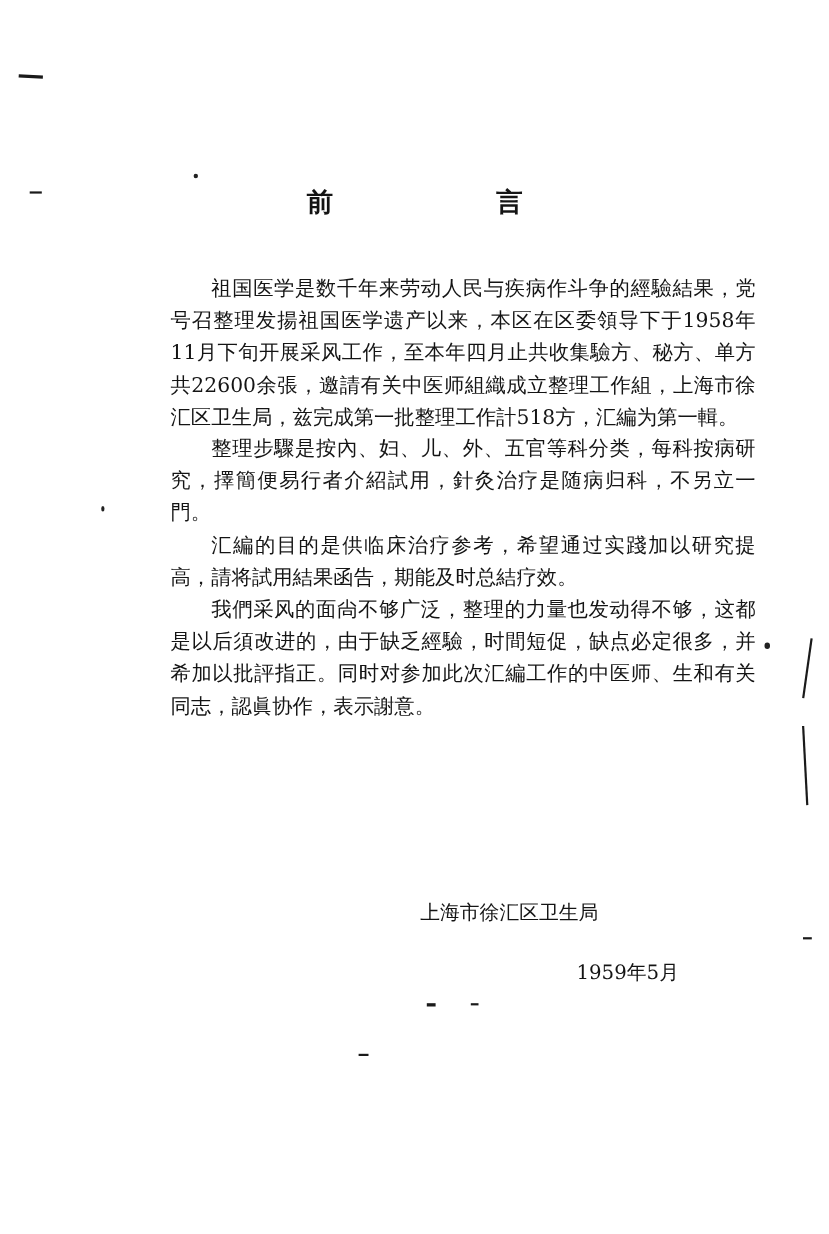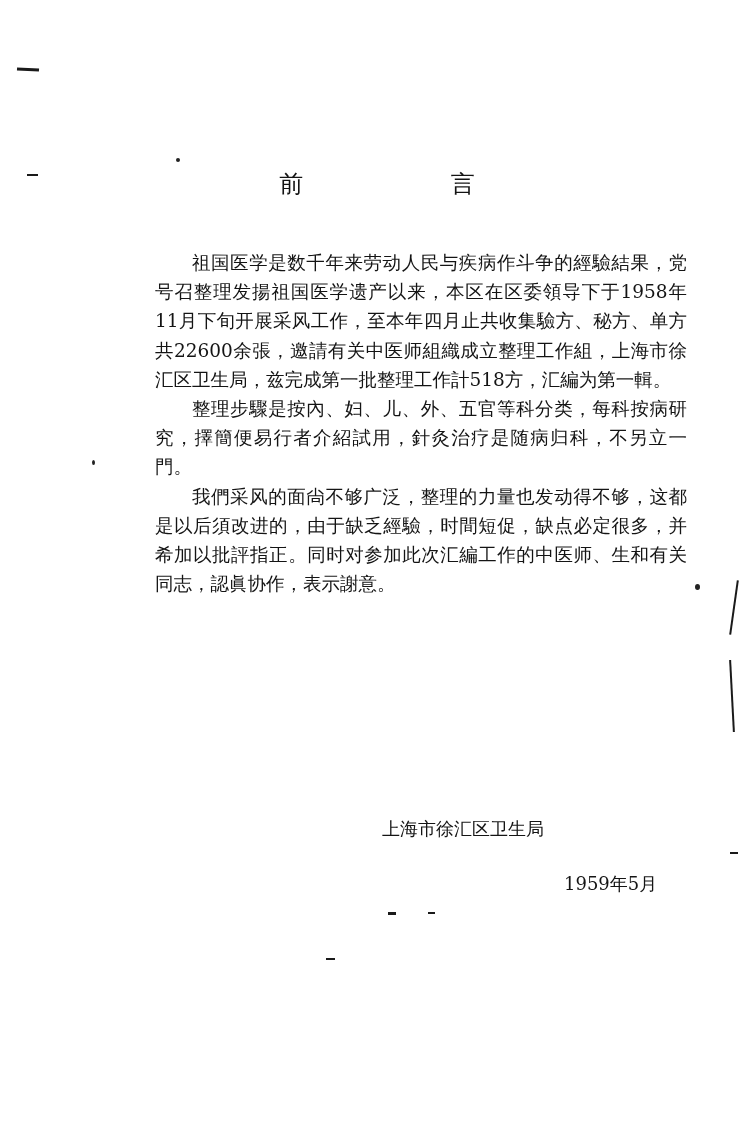--- a/index.html
+++ b/index.html
@@ -1,36 +1,37 @@
 <!DOCTYPE html>
 <html><head>
 <meta charset="utf-8">
 <style>
   html, body { margin: 0; padding: 0; background: #ffffff; }
   body { width: 754px; height: 1122px; position: relative; overflow: hidden;
          font-family: "DejaVu Serif", "Liberation Serif", serif; color: #141414; }
   .page { position: absolute; inset: 0; }
   .title { position: absolute; top: 168px; left: 0; width: 754px; text-align: center;
-           font-size: 24px; letter-spacing: 70px; padding-left: 70px; box-sizing: border-box; font-weight: normal; }
+           font-size: 24px; letter-spacing: 70px; padding-left: 70px; box-sizing: border-box; font-weight: bold; }
   .body { position: absolute; left: 155px; top: 248px; width: 532px; font-size: 18.5px; line-height: 29.2px; }
   .para { margin: 0; text-indent: 2em; text-align: justify; }
   .signature { position: absolute; left: 382px; top: 817px; font-size: 18px; }
-  .date { position: absolute; left: 564px; top: 872px; font-size: 18px; }
+  .date { position: absolute; left: 524px; top: 872px; font-size: 18px; }
   .mark { position: absolute; background: #1a1a1a; }
   .smudge { position: absolute; background: #222; border-radius: 50%; }
 </style>
 </head>
 <body>
 
 <div class="page">
   <div class="title">前 言</div>
 
   <div class="body">
     <p class="para">祖国医学是数千年来劳动人民与疾病作斗争的經驗結果，党号召整理发揚祖国医学遗产以来，本区在区委領导下于1958年11月下旬开展采风工作，至本年四月止共收集驗方、秘方、单方共22600余張，邀請有关中医师組織成立整理工作組，上海市徐汇区卫生局，兹完成第一批整理工作計518方，汇編为第一輯。</p>
     <p class="para">整理步驟是按內、妇、儿、外、五官等科分类，每科按病研究，擇簡便易行者介紹試用，針灸治疗是随病归科，不另立一門。</p>
+    <p class="para">汇編的目的是供临床治疗参考，希望通过实踐加以研究提高，請将試用結果函告，期能及时总結疗效。</p>
     <p class="para">我們采风的面尙不够广泛，整理的力量也发动得不够，这都是以后須改进的，由于缺乏經驗，时間短促，缺点必定很多，并希加以批評指正。同时对参加此次汇編工作的中医师、生和有关同志，認眞协作，表示謝意。</p>
   </div>
 
   <div class="signature">上海市徐汇区卫生局</div>
   <div class="date">1959年5月</div>
 
   <div class="mark" style="left:17px;top:68px;width:22px;height:3px;transform:rotate(3deg);"></div>
   <div class="mark" style="left:27px;top:174px;width:11px;height:2px;"></div>
   <div class="mark" style="left:733px;top:580px;width:2px;height:55px;transform:rotate(8deg);"></div>
   <div class="mark" style="left:731px;top:660px;width:1.5px;height:72px;transform:rotate(-3deg);"></div>

